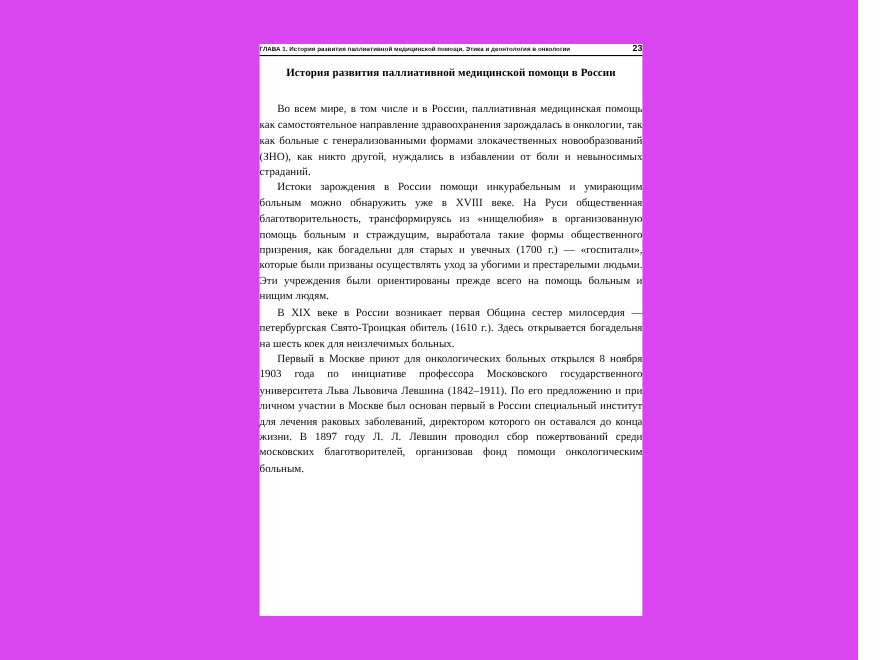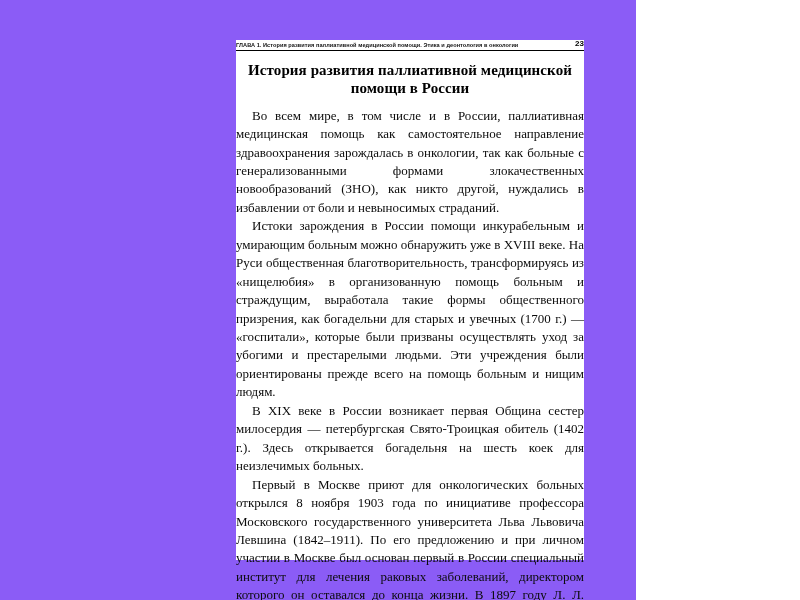--- a/index.html
+++ b/index.html
@@ -8,23 +8,23 @@
     background: #ffffff;
     width: 800px;
     height: 600px;
     overflow: hidden;
   }
   body {
     font-family: "Liberation Serif", serif;
   }
   .page-frame {
     position: relative;
-    width: 636px;
+    width: 780px;
     height: 600px;
-    background: #8b5cf6;
+    background: #d946ef;
     box-sizing: border-box;
   }
   .page-sheet {
     position: absolute;
     left: 236px;
     top: 40px;
     width: 348px;
     height: 520px;
     background: #ffffff;
     padding: 0;
@@ -54,31 +54,31 @@
     font-family: "Liberation Sans", sans-serif;
     font-size: 8px;
     font-weight: bold;
     color: #000000;
     line-height: 1;
   }
   .doc-title {
     text-align: center;
     font-family: "Liberation Serif", serif;
     font-weight: bold;
-    font-size: 15px;
+    font-size: 10px;
     line-height: 1.22;
     color: #000000;
-    margin: 6px 0 9px 0;
+    margin: 6px 0 20px 0;
     letter-spacing: 0.1px;
   }
   .body-text p {
     margin: 0;
     text-indent: 16px;
     text-align: justify;
-    font-size: 13px;
+    font-size: 10px;
     line-height: 1.42;
     color: #0b0b0b;
     hyphens: manual;
   }
   .body-text p + p {
     margin-top: 0px;
     font-family: Liberation Serif, serif;
   }
 </style>
 </head>
@@ -90,18 +90,18 @@
     <div class="running-head">
       <div class="running-head-text">ГЛАВА 1. История развития паллиативной медицинской помощи. Этика и деонтология в онкологии</div>
       <div class="page-number">23</div>
     </div>
 
     <h1 class="doc-title">История развития паллиативной медицинской помощи в России</h1>
 
     <div class="body-text">
       <p>Во всем мире, в том числе и в России, паллиативная медицинская помощь как самостоятельное направление здравоохранения зарождалась в онкологии, так как больные с генерализованными формами злокачественных новообразований (ЗНО), как никто другой, нуждались в избавлении от боли и невыносимых страданий.</p>
       <p>Истоки зарождения в России помощи инкурабельным и умирающим больным можно обнаружить уже в XVIII веке. На Руси общественная благотворительность, трансформируясь из «нищелюбия» в организованную помощь больным и страждущим, выработала такие формы общественного призрения, как богадельни для старых и увечных (1700 г.) — «госпитали», которые были призваны осуществлять уход за убогими и престарелыми людьми. Эти учреждения были ориентированы прежде всего на помощь больным и нищим людям.</p>
-      <p>В XIX веке в России возникает первая Община сестер милосердия — петербургская Свято-Троицкая обитель (1402 г.). Здесь открывается богадельня на шесть коек для неизлечимых больных.</p>
+      <p>В XIX веке в России возникает первая Община сестер милосердия — петербургская Свято-Троицкая обитель (1610 г.). Здесь открывается богадельня на шесть коек для неизлечимых больных.</p>
       <p>Первый в Москве приют для онкологических больных открылся 8 ноября 1903 года по инициативе профессора Московского государственного университета Льва Львовича Левшина (1842–1911). По его предложению и при личном участии в Москве был основан первый в России специальный институт для лечения раковых заболеваний, директором которого он оставался до конца жизни. В 1897 году Л. Л. Левшин проводил сбор пожертвований среди московских благотворителей, организовав фонд помощи онкологическим больным.</p>
     </div>
 
   </div>
 </div>
 
 </body></html>

